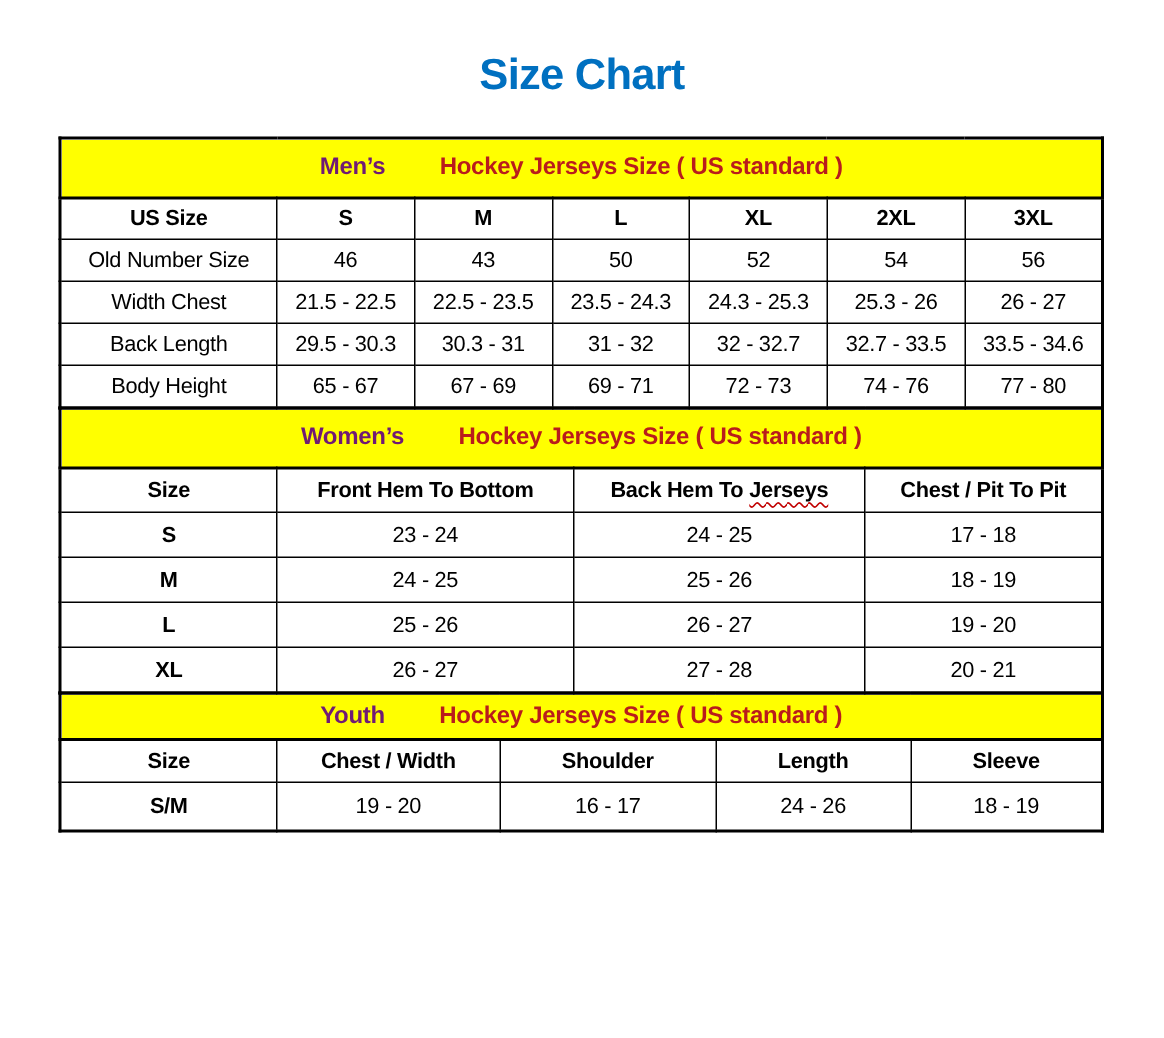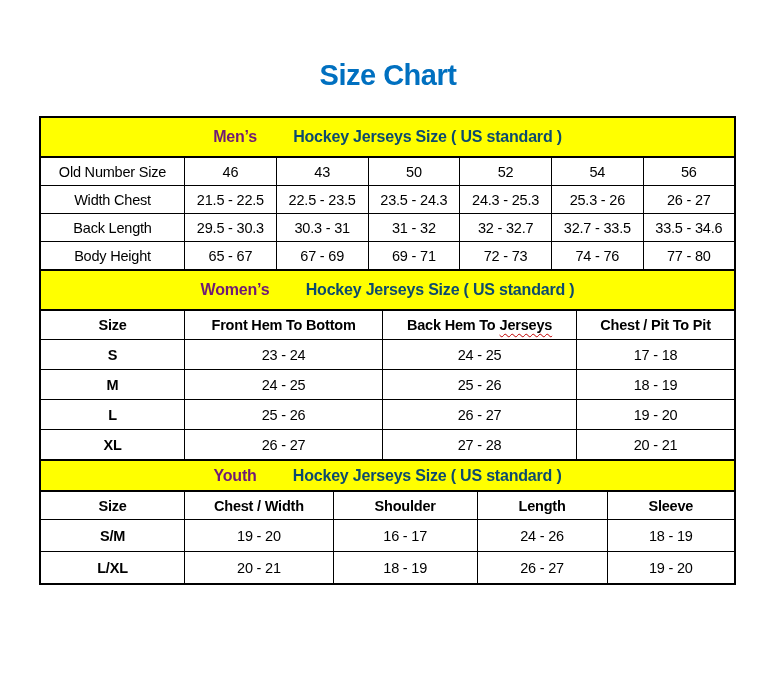--- a/index.html
+++ b/index.html
@@ -12,21 +12,21 @@
     color: #000;
     overflow: hidden;
   }
   .page {
     width: 776px;
     height: 692px;
     position: relative;
   }
   .page-title {
     margin: 0;
-    padding-top: 59px;
+    padding-top: 34px;
     padding-bottom: 24px;
     text-align: center;
     font-size: 29px;
     font-weight: bold;
     letter-spacing: -0.5px;
     color: #0070C0;
   }
   .chart-wrap {
     width: 697px;
     margin-left: 39px;
@@ -51,21 +51,21 @@
   th { font-weight: bold; }
   td { font-weight: normal; }
   .banner-cell {
     background: #FFFF00;
     border: 2px solid #000;
     font-weight: bold;
     font-size: 16px;
     height: 38px;
   }
   .banner-hl { color: #701a75; }
-  .banner-rest { color: #0c4a6e; margin-left: 32px; }
+  .banner-rest { color: #b91c1c; margin-left: 32px; }
   .men th       { height: 26px; }
   .men tbody td { height: 27px; }
   .women th       { height: 28px; }
   .women tbody td { height: 29px; }
   .women tbody td:first-child { font-weight: bold; }
   .youth .banner-cell { height: 29px; }
   .youth th       { height: 27px; }
   .youth tbody td { height: 31px; }
   .youth tbody td:first-child { font-weight: bold; }
   .wavy {
@@ -93,20 +93,29 @@
           <col style="width:13.2%">
           <col style="width:13.2%">
           <col style="width:13.2%">
       </colgroup>
       <thead>
         <tr>
           <td class="banner-cell" colspan="7">
             <span class="banner-hl">Men’s</span><span class="banner-rest"> Hockey Jerseys Size ( US standard )</span>
           </td>
         </tr>
+        <tr>
+          <th>US Size</th>
+          <th>S</th>
+          <th>M</th>
+          <th>L</th>
+          <th>XL</th>
+          <th>2XL</th>
+          <th>3XL</th>
+        </tr>
       </thead>
       <tbody>
           <tr>
             <td>Old Number Size</td>
             <td>46</td>
             <td>43</td>
             <td>50</td>
             <td>52</td>
             <td>54</td>
             <td>56</td>
@@ -212,24 +221,17 @@
         </tr>
       </thead>
       <tbody>
           <tr>
             <td>S/M</td>
             <td>19 - 20</td>
             <td>16 - 17</td>
             <td>24 - 26</td>
             <td>18 - 19</td>
           </tr>
-          <tr>
-            <td>L/XL</td>
-            <td>20 - 21</td>
-            <td>18 - 19</td>
-            <td>26 - 27</td>
-            <td>19 - 20</td>
-          </tr>
         </tbody>
     </table>
 
   </div>
 </div>
 
 </body></html>

